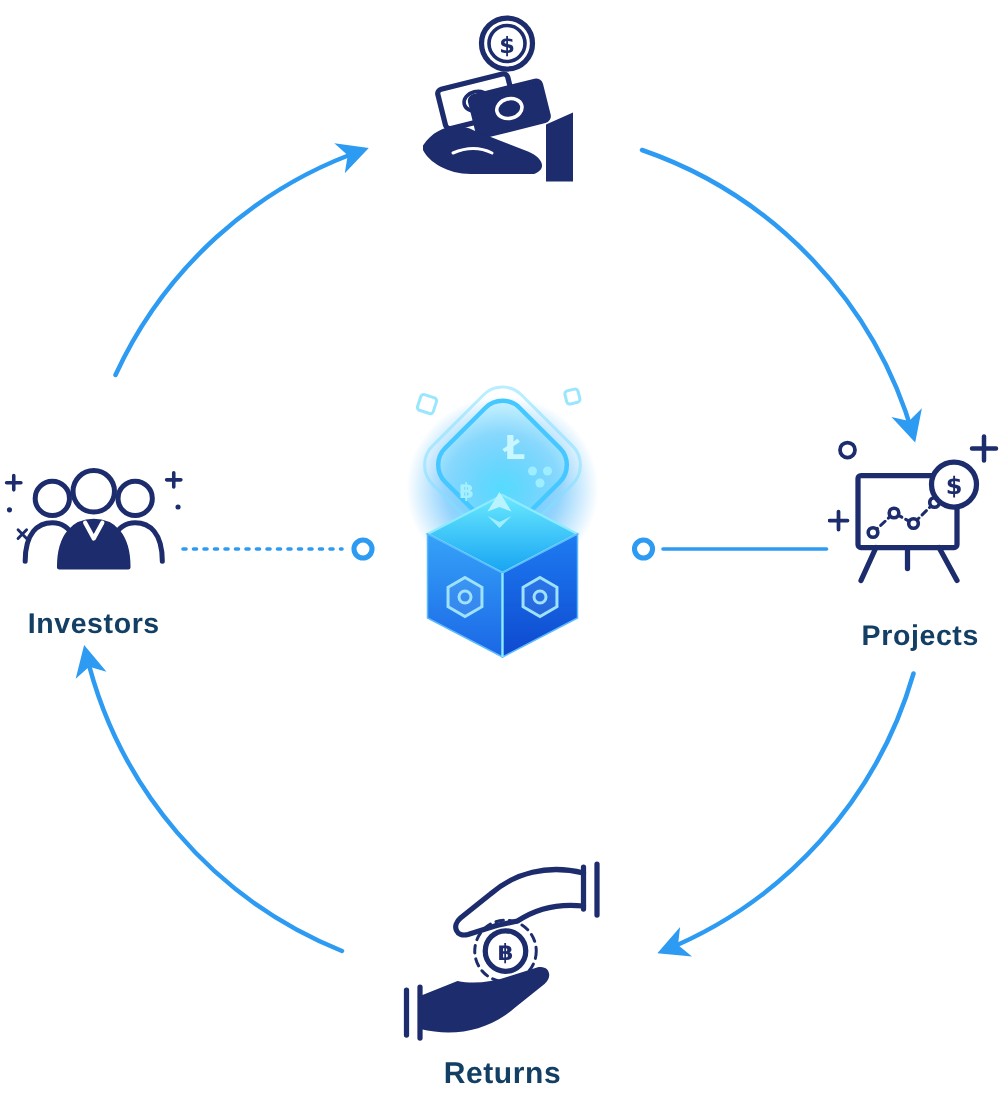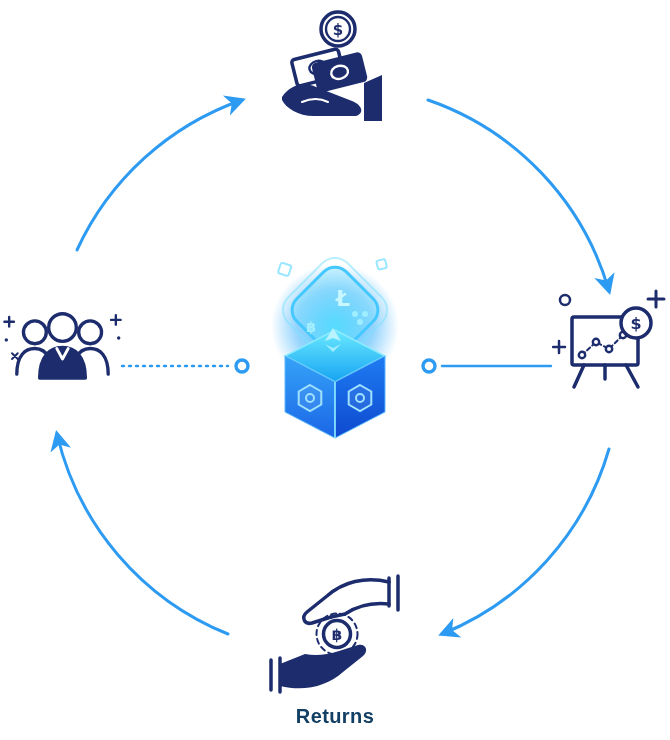--- a/index.html
+++ b/index.html
@@ -176,15 +176,17 @@
           <circle cx="110" cy="66" r="3"></circle>
           <circle cx="105" cy="74" r="3"></circle>
       </g>
       <g>
         <polygon points="78,80 86,93 78,90 70,93" fill="#b9f3ff"></polygon>
         <polygon points="78,104 70,96 78,100 86,96" fill="#9feeff"></polygon>
       </g>
     </g>
   </svg>
 
+  <div class="node-label" style="left:557px; top:414px; width:113px;">Projects</div>
   <div class="node-label" style="left:245px; top:705px; width:180px; font-size:20px;">Returns</div>
+  <div class="node-label" style="left:0px; top:406px; width:125px;">Investors</div>
 
 </div>
 
 </body></html>

